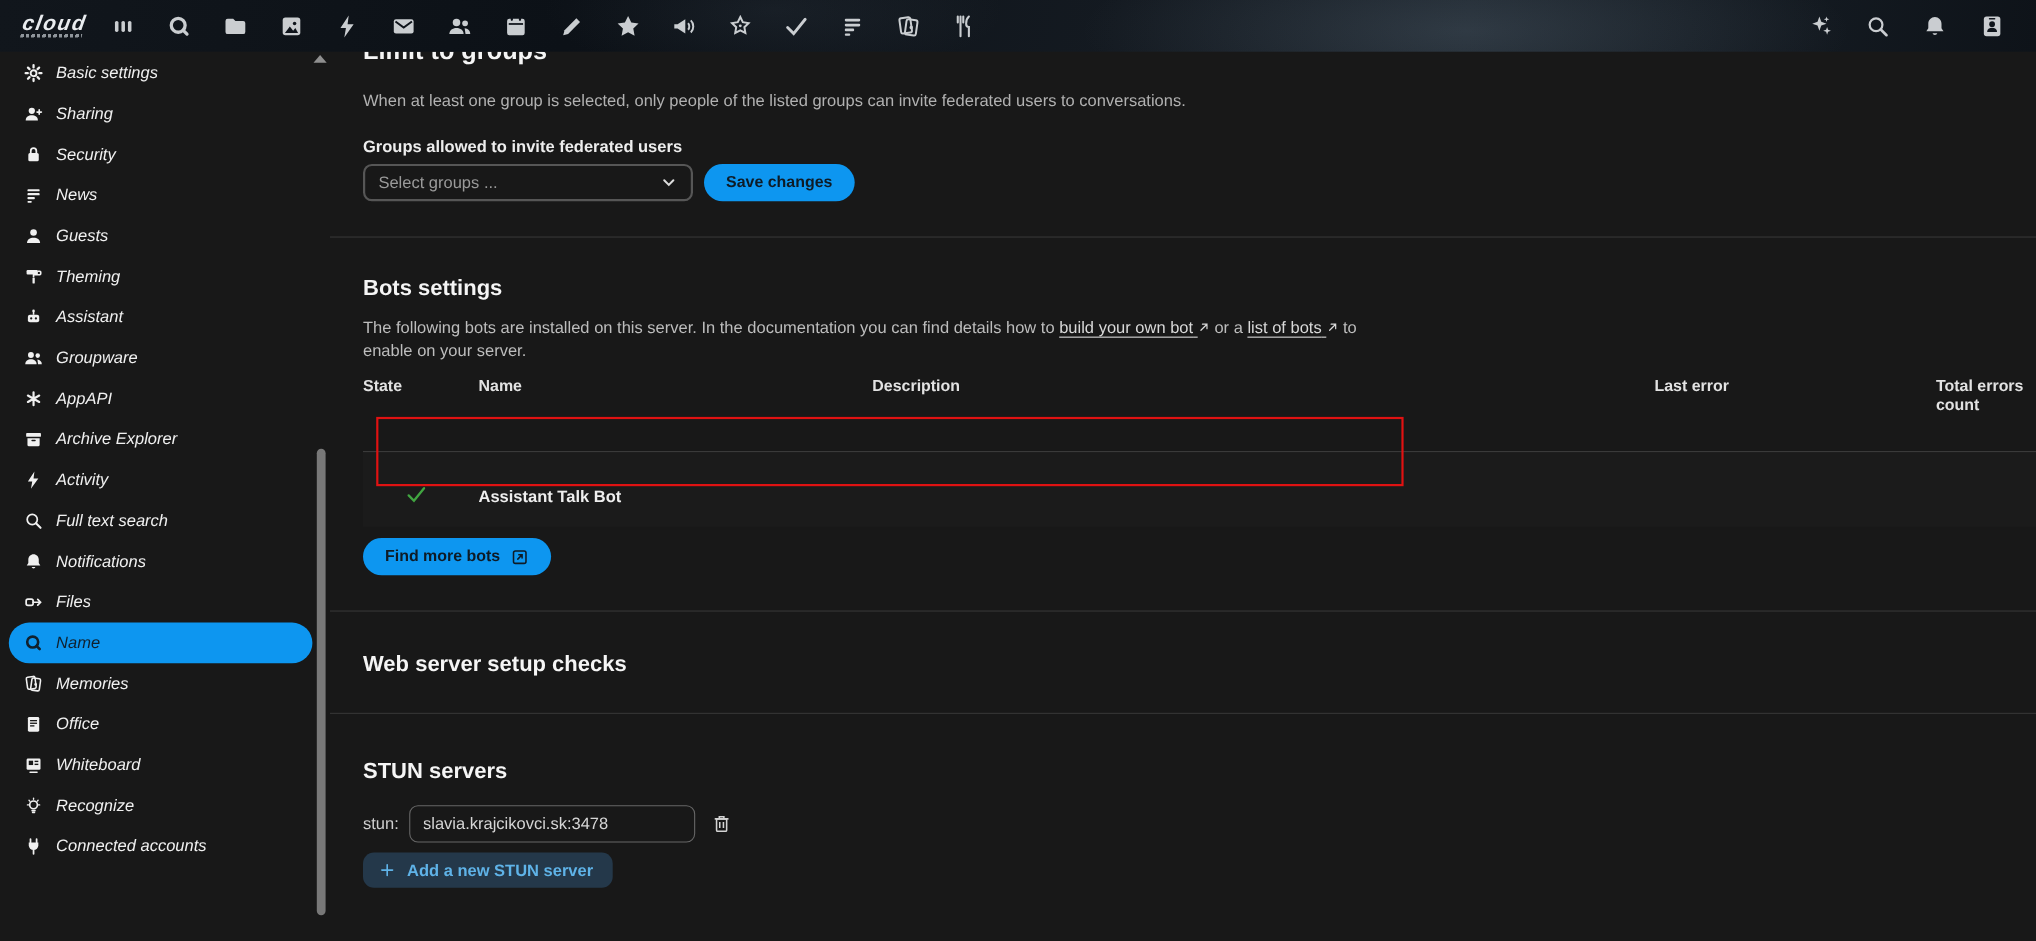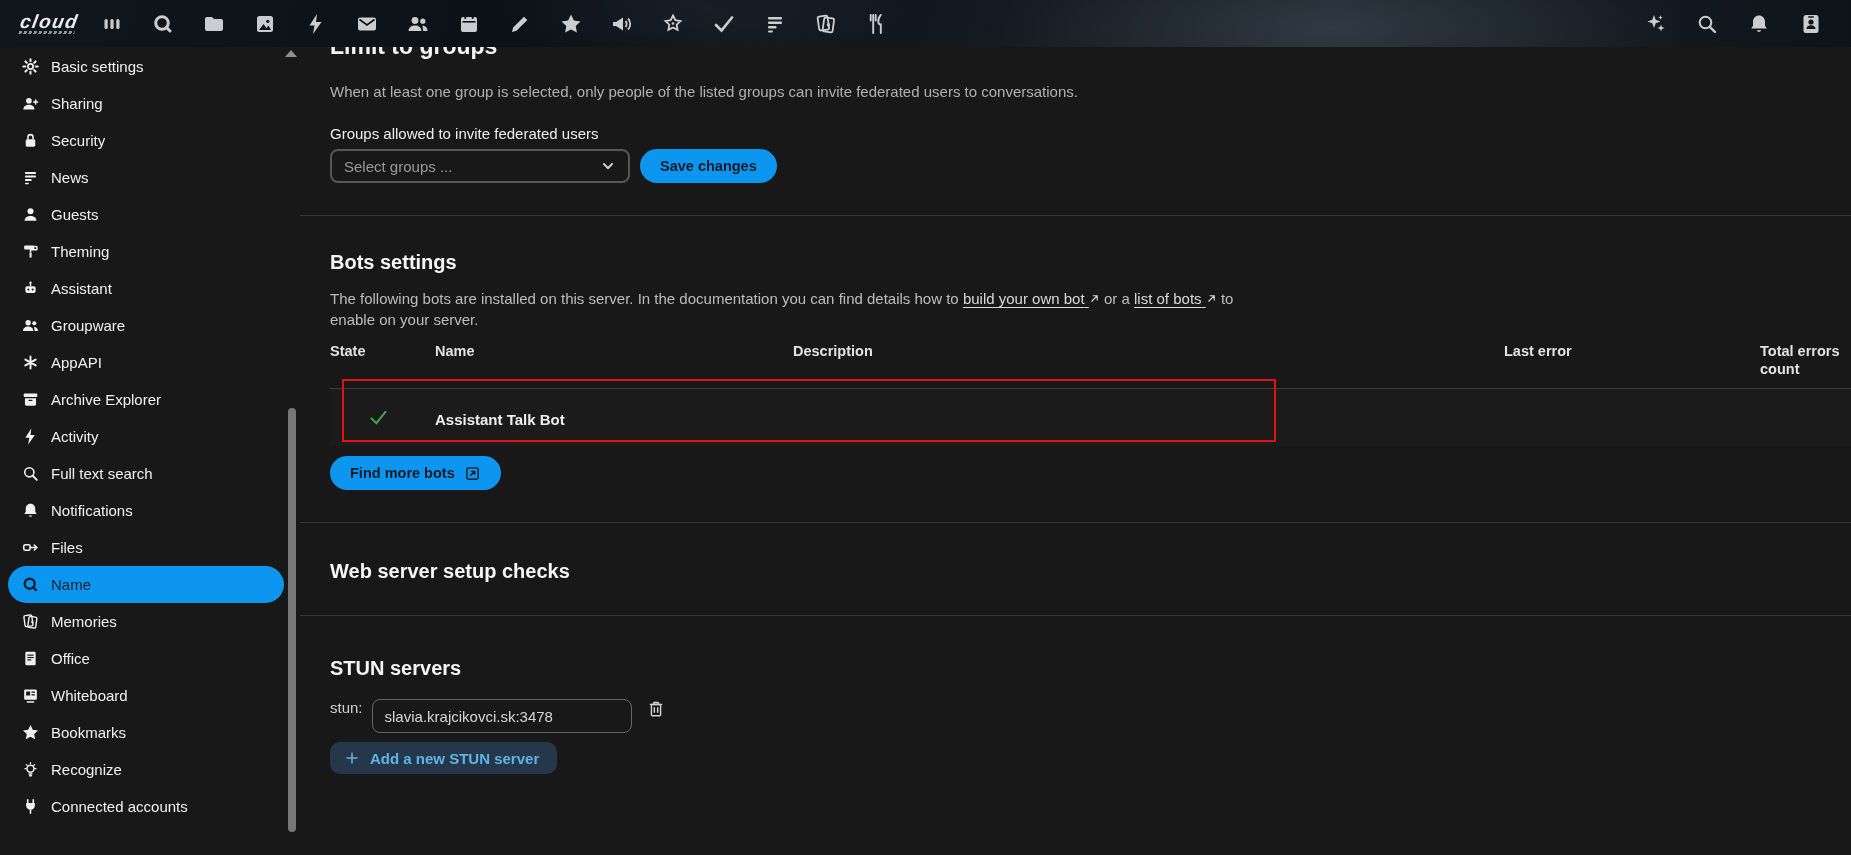--- a/index.html
+++ b/index.html
@@ -33,21 +33,21 @@
   .app-menu { display:flex; align-items:center; gap:27px; }
   .top-right { display:flex; align-items:center; gap:28px; margin-left:auto; margin-right:14px; }
   .icon-btn {
     background:none; border:none; width:24px; height:24px; padding:0;
     color:#e4e7ea; opacity:.88; cursor:pointer; display:inline-flex;
   }
   .icon-btn svg { width:100%; height:100%; }
   
   .sidebar {
     position:absolute; top:47px; left:0; width:300px; bottom:0;
-    padding-top:1px; z-index:5;
+    padding-top:1px; z-index:5;font-style:italic;
   }
   .side-item {
     height:37px; margin:0 16px 0 8px; border-radius:19px;
     display:flex; align-items:center; gap:11px; padding:0 10px 0 13px;
     cursor:pointer; color:#f0f0f0;
   }
   .side-item .side-icon { width:19px; height:19px; flex:0 0 19px; display:inline-flex; }
   .side-item .side-icon svg { width:100%; height:100%; }
   .side-item .side-label { font-size:15px; white-space:nowrap; }
   .side-item.selected { background:var(--accent); color:#10212e; }
@@ -63,21 +63,21 @@
   }
   
   .main {
     position:absolute; top:47px; left:300px; right:0; bottom:0;
     overflow:hidden; padding:0 0 0 30px;
   }
   h2.section-heading { font-size:20px; font-weight:700; color:#f5f5f5; }
   h2.clipped-heading { font-size:23px; font-weight:700; margin-top:-14px; color:#f5f5f5; }
   .muted { color:#b1b1b1; font-size:15px; line-height:21px; }
   .limit-desc { margin-top:21px; }
-  .group-label { margin-top:23px; font-size:15px; color:#ededed; }
+  .group-label { margin-top:23px; font-size:15px; color:#ededed;font-weight:bold; }
   .limit-controls { margin-top:7px; display:flex; align-items:flex-start; gap:10px; }
   .select-box {
     width:300px; height:34px; border:2px solid #565656; border-radius:8px;
     background:transparent; display:flex; align-items:center; padding:0 10px 0 12px;
     cursor:pointer;
   }
   .select-box .placeholder { color:#9a9a9a; font-size:15px; flex:1; }
   .select-box .chev { width:20px; height:20px; color:#dcdcdc; display:inline-flex; }
   .btn-primary {
     height:34px; border:none; border-radius:17px; background:var(--accent);
@@ -93,40 +93,40 @@
   
   .bots-heading { margin-top:35px; }
   .bots-desc { margin-top:14px; max-width:920px; color:#bdbdbd; }
   .bots-desc a { color:#d9d9d9; text-decoration:underline; text-underline-offset:3px; cursor:pointer; white-space:nowrap;}
   .bots-desc .arr { display:inline-block; width:11px; height:11px; vertical-align:0px; color:#d9d9d9;}
   .bots-desc .arr svg{ width:100%; height:100%; }
   .bots-table { margin-top:12px; }
   .t-head, .t-row { display:grid; grid-template-columns:105px 358px 711px 256px 91px; }
   .t-head .th { font-size:14.5px; font-weight:700; color:#e2e2e2; line-height:18px; }
   .t-row {
-    margin-top:10px; border-top:1px solid #3a3a3a; padding:18px 0 15px;
+    margin-top:32px; border-top:1px solid #3a3a3a; padding:28px 0 15px;
     background:rgba(255,255,255,.015); align-items:center;
   }
   .t-row .cell { font-size:15px; color:#c9c9c9; }
   .t-row .cell.name { font-weight:700; color:#eeeeee; }
   .t-row .state-check { width:21px; height:21px; color:var(--green); margin-left:38px; display:inline-flex; }
   .find-more { margin-top:10px; }
   
   .red-annotation {
     position:absolute; left:342px; top:379px; width:934px; height:63px;
     border:2px solid #e01212; z-index:10; pointer-events:none;
   }
   
   .web-heading { margin-top:37px; }
   .check-line { margin-top:27px; display:flex; align-items:center; gap:10px; font-size:15px; color:#d8d8d8; }
   .check-line .green-check { width:20px; height:20px; color:var(--green); display:inline-flex; margin-top:-4px; }
   
   .stun-heading { margin-top:41px; }
   .stun-desc { margin-top:13px; }
-  .stun-row { margin-top:19px; display:flex; align-items:flex-start; }
+  .stun-row { margin-top:19px; display:flex; align-items:center; }
   .stun-proto { font-size:15px; color:#cfcfcf; }
   .stun-input {
     margin-left:9px; width:260px; height:34px; border:1.5px solid #666;
     border-radius:8px; background:transparent; color:#d6d6d6; font-size:15px;
     padding:0 12px; font-family:"Liberation Sans", sans-serif;
   }
   .trash-btn { background:none; border:none; width:20px; height:20px; margin-left:14px; color:#d3d3d3; cursor:pointer; padding:0; display:inline-flex;}
   .trash-btn svg{ width:100%; height:100%; }
   .btn-secondary {
     margin-top:9px; height:32px; border:none; border-radius:10px;
@@ -502,28 +502,20 @@
       <span class="side-icon">
         <svg viewBox="0 0 24 24" xmlns="http://www.w3.org/2000/svg">
           <rect x="4" y="4.5" width="16" height="13" rx="1.6" fill="currentColor"></rect>
           <rect x="6.5" y="7" width="5" height="5" fill="#181818"></rect>
           <rect x="13.2" y="7" width="4.3" height="1.6" fill="#181818"></rect>
           <rect x="13.2" y="10.4" width="4.3" height="1.6" fill="#181818"></rect>
           <path d="M8 20.3h8" stroke="currentColor" stroke-width="1.8" stroke-linecap="round"></path>
         </svg>
       </span>
       <span class="side-label">Whiteboard</span>
-    </div>
-    <div class="side-item">
-      <span class="side-icon">
-        <svg viewBox="0 0 24 24" xmlns="http://www.w3.org/2000/svg">
-          <path d="M12 2.5l2.9 6 6.6.9-4.8 4.6 1.2 6.5-5.9-3.1-5.9 3.1 1.2-6.5L2.5 9.4l6.6-.9z" fill="currentColor"></path>
-        </svg>
-      </span>
-      <span class="side-label">Bookmarks</span>
     </div>
     <div class="side-item">
       <span class="side-icon">
         <svg viewBox="0 0 24 24" xmlns="http://www.w3.org/2000/svg">
           <circle cx="12" cy="11" r="4.4" fill="none" stroke="currentColor" stroke-width="1.9"></circle>
           <path d="M10.3 17.6h3.4M10.9 19.8h2.2" stroke="currentColor" stroke-width="1.8" stroke-linecap="round"></path>
           <g stroke="currentColor" stroke-width="1.6" stroke-linecap="round">
             <path d="M12 3.2v1.3M5 11h1.3M17.7 11H19M6.8 5.8l.9.9M17.2 5.8l-.9.9"></path>
           </g>
         </svg>

